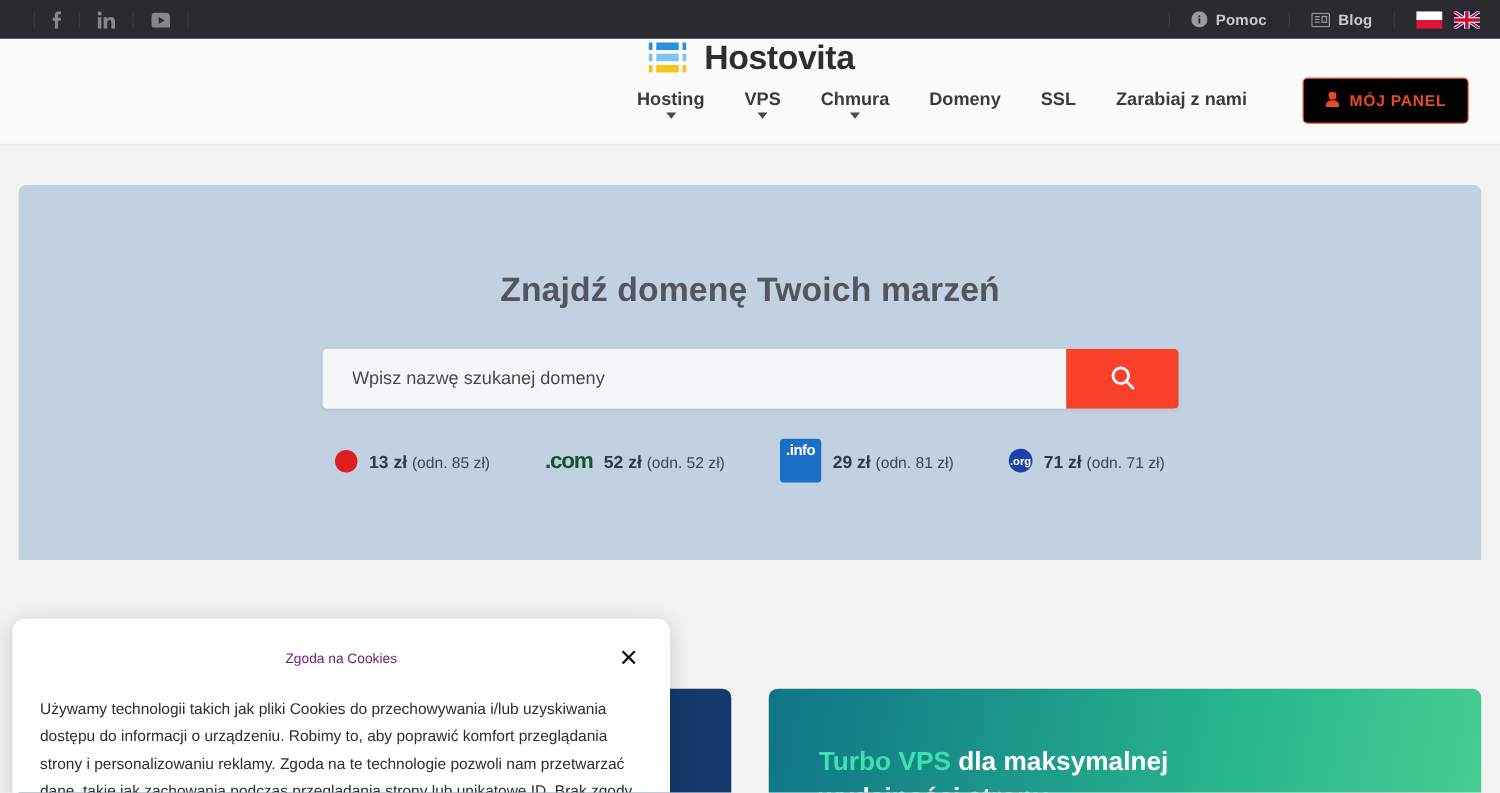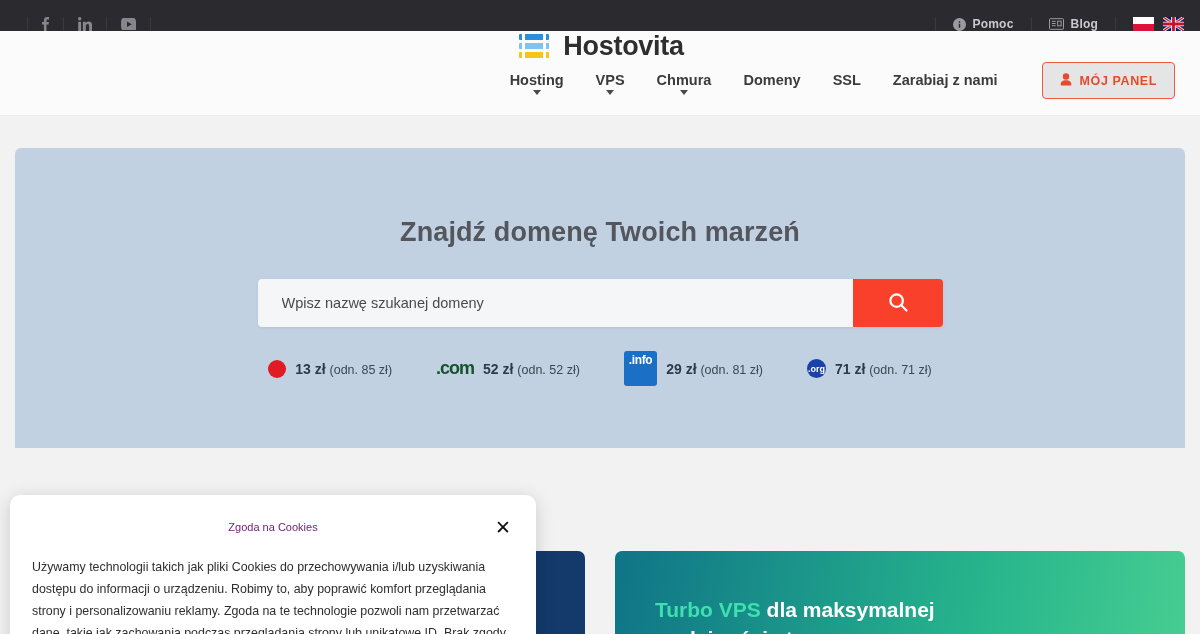--- a/index.html
+++ b/index.html
@@ -9,21 +9,21 @@
     background: #f2f2f2;
     font-family: "Liberation Sans", sans-serif;
     -webkit-font-smoothing: antialiased;
   }
 
   
   .topbar {
     height: 31px;
     background: #2b2b2f;
     display: flex;
-    align-items: flex-end;
+    align-items: center;
     justify-content: space-between;
     position: relative;
     z-index: 40;
   }
   .topbar-left, .topbar-right { display: flex; align-items: stretch; }
   .topbar-left { margin-left: 27px; }
   .tb-item {
     display: flex; align-items: center; justify-content: center;
     padding: 0 14px;
     color: #86868c;
@@ -74,21 +74,21 @@
     top: 17px;
     width: 0; height: 0;
     border-left: 4.5px solid transparent;
     border-right: 4.5px solid transparent;
     border-top: 5px solid #4a4a4a;
   }
   .panel-btn {
     margin-left: 28px;
     border: 1px solid #eb5b3c;
     color: #e8492a;
-    background: #e5e5e5;
+    background: #000000;
     border-radius: 4px;
     height: 37px;
     display: flex; align-items: center; gap: 8px;
     padding: 0 17px;
     font-size: 12.5px;
     font-weight: bold;
     letter-spacing: .6px;
     cursor: pointer;
   }
 

